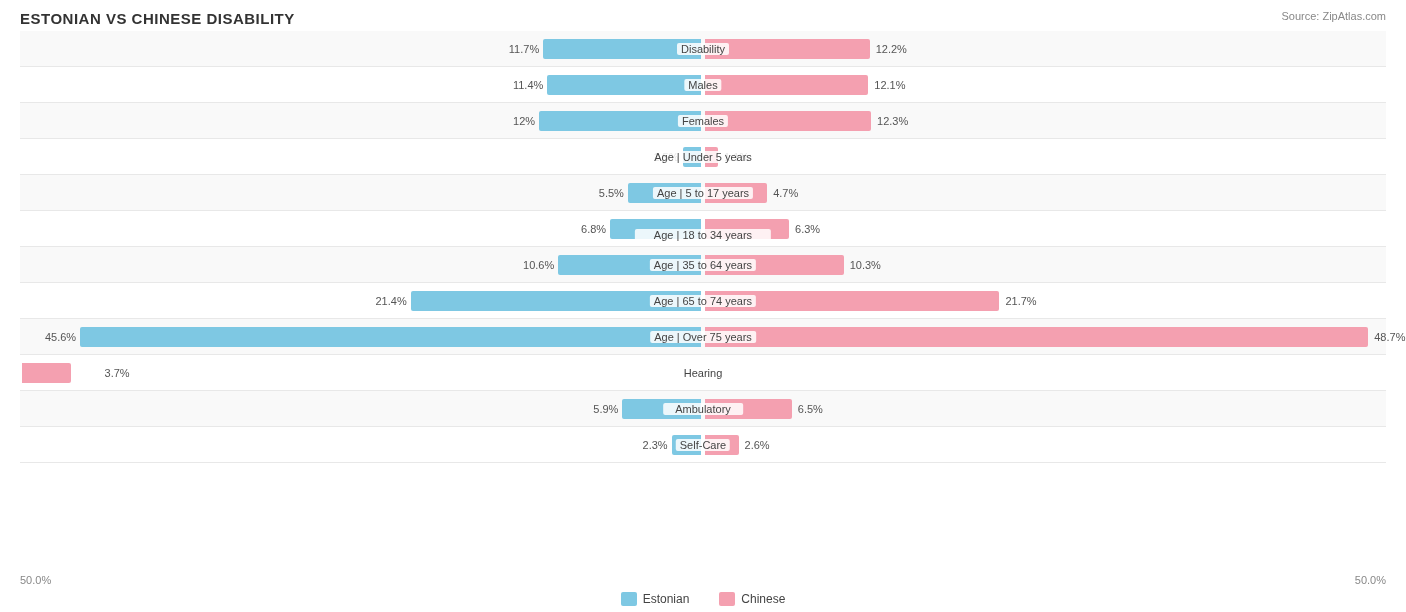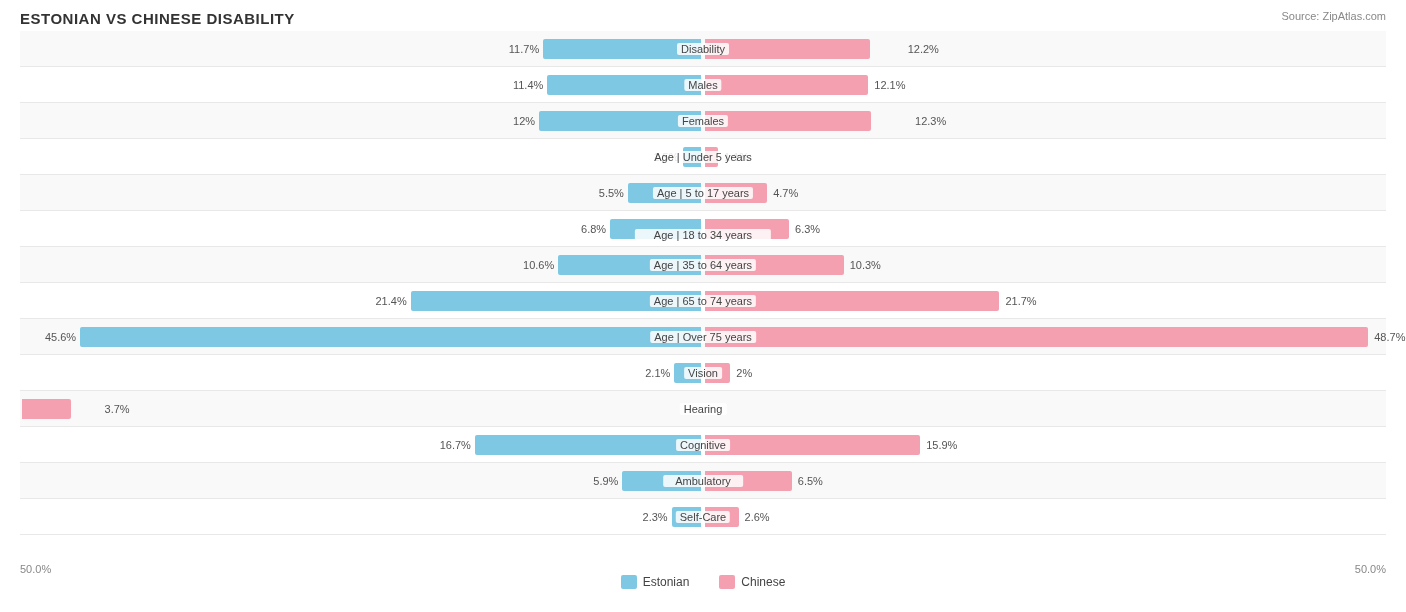--- a/index.html
+++ b/index.html
@@ -120,39 +120,40 @@
       left: 0;
       font-size: 11px;
       color: #555;
       white-space: nowrap;
     }
     .legend {
       display: flex;
       justify-content: center;
       align-items: center;
       gap: 30px;
+      margin-top: 6px;
       font-size: 12px;
       color: #444;
     }
     .legend-item {
       display: flex;
       align-items: center;
       gap: 6px;
     }
     .legend-box {
       width: 16px;
       height: 14px;
       border-radius: 2px;
     }
     .axis-labels {
       display: flex;
       justify-content: space-between;
       font-size: 11px;
       color: #888;
-      margin-top: 2px;
+      margin-top: 13px;
       padding: 0 0px;
     }
     
     
   </style>
 </head>
 <body>
 
 <div class="chart-container">
   <div class="chart-title">ESTONIAN VS CHINESE DISABILITY</div>
@@ -170,21 +171,21 @@
             <span class="val-left" style="right: calc(23.4% + 4px); font-size:11px; color:#555;text-align:center;">11.7%</span>
           </div>
 
           <span class="label-center" style="position:absolute; left:50%; transform:translateX(-50%); font-size:11px; color:#444; white-space:nowrap; z-index:10; background:rgba(255,255,255,0.85); padding:0 4px; border-radius:2px;">
             Disability
           </span>
 
           <div class="right-part">
             <div class="bar-pink" style="width: calc(24.4% - 2px); left: 2px;">
             </div>
-            <span class="val-right" style="left: calc(24.4% + 6px); font-size:11px; color:#555;margin-left:32px;">12.2%</span>
+            <span class="val-right" style="left: calc(24.4% + 6px); font-size:11px; color:#555;">12.2%</span>
           </div>
         </div>
       </div>
     </div>
       <div class="row">
       <div class="bar-section">
         <div class="inner">
 
           <div class="left-part">
             <div class="bar-blue" style="width: calc(22.8% - 2px); right: 2px;">
@@ -214,21 +215,21 @@
             <span class="val-left" style="right: calc(24% + 4px); font-size:11px; color:#555;">12%</span>
           </div>
 
           <span class="label-center" style="position:absolute; left:50%; transform:translateX(-50%); font-size:11px; color:#444; white-space:nowrap; z-index:10; background:rgba(255,255,255,0.85); padding:0 4px; border-radius:2px;">
             Females
           </span>
 
           <div class="right-part">
             <div class="bar-pink" style="width: calc(24.6% - 2px); left: 2px;">
             </div>
-            <span class="val-right" style="left: calc(24.6% + 6px); font-size:11px; color:#555;margin-left:38px;">12.3%</span>
+            <span class="val-right" style="left: calc(24.6% + 6px); font-size:11px; color:#555;">12.3%</span>
           </div>
         </div>
       </div>
     </div>
       <div class="row">
       <div class="bar-section">
         <div class="inner">
 
           <div class="left-part">
             <div class="bar-blue" style="width: calc(3% - 2px); right: 2px;">
@@ -355,73 +356,29 @@
             </div>
             <span class="val-right" style="left: calc(97.4% + 6px); font-size:11px; color:#555;">48.7%</span>
           </div>
         </div>
       </div>
     </div>
       <div class="row">
       <div class="bar-section">
         <div class="inner">
 
-          <div class="left-part">
-            <div class="bar-blue" style="width: calc(4.2% - 2px); right: 2px;">
-            </div>
-            <span class="val-left" style="right: calc(4.2% + 4px); font-size:11px; color:#555;">2.1%</span>
-          </div>
-
-          <span class="label-center" style="position:absolute; left:50%; transform:translateX(-50%); font-size:11px; color:#444; white-space:nowrap; z-index:10; background:rgba(255,255,255,0.85); padding:0 4px; border-radius:2px;">
-            Vision
-          </span>
-
-          <div class="right-part">
-            <div class="bar-pink" style="width: calc(4% - 2px); left: 2px;">
-            </div>
-            <span class="val-right" style="left: calc(4% + 6px); font-size:11px; color:#555;">2%</span>
-          </div>
-        </div>
-      </div>
-    </div>
-      <div class="row">
-      <div class="bar-section">
-        <div class="inner">
-
 
           <span class="label-center" style="position:absolute; left:50%; transform:translateX(-50%); font-size:11px; color:#444; white-space:nowrap; z-index:10; background:rgba(255,255,255,0.85); padding:0 4px; border-radius:2px;">
             Hearing
           </span>
 
           <div class="right-part">
             <div class="bar-pink" style="width: calc(7.400000000000001% - 2px); left: 2px;">
             </div>
             <span class="val-right" style="left: calc(7.400000000000001% + 6px); font-size:11px; color:#555;margin-left:28px;">3.7%</span>
-          </div>
-        </div>
-      </div>
-    </div>
-      <div class="row">
-      <div class="bar-section">
-        <div class="inner">
-
-          <div class="left-part">
-            <div class="bar-blue" style="width: calc(33.4% - 2px); right: 2px;">
-            </div>
-            <span class="val-left" style="right: calc(33.4% + 4px); font-size:11px; color:#555;">16.7%</span>
-          </div>
-
-          <span class="label-center" style="position:absolute; left:50%; transform:translateX(-50%); font-size:11px; color:#444; white-space:nowrap; z-index:10; background:rgba(255,255,255,0.85); padding:0 4px; border-radius:2px;">
-            Cognitive
-          </span>
-
-          <div class="right-part">
-            <div class="bar-pink" style="width: calc(31.8% - 2px); left: 2px;">
-            </div>
-            <span class="val-right" style="left: calc(31.8% + 6px); font-size:11px; color:#555;">15.9%</span>
           </div>
         </div>
       </div>
     </div>
       <div class="row">
       <div class="bar-section">
         <div class="inner">
 
           <div class="left-part">
             <div class="bar-blue" style="width: calc(11.8% - 2px); right: 2px;">

